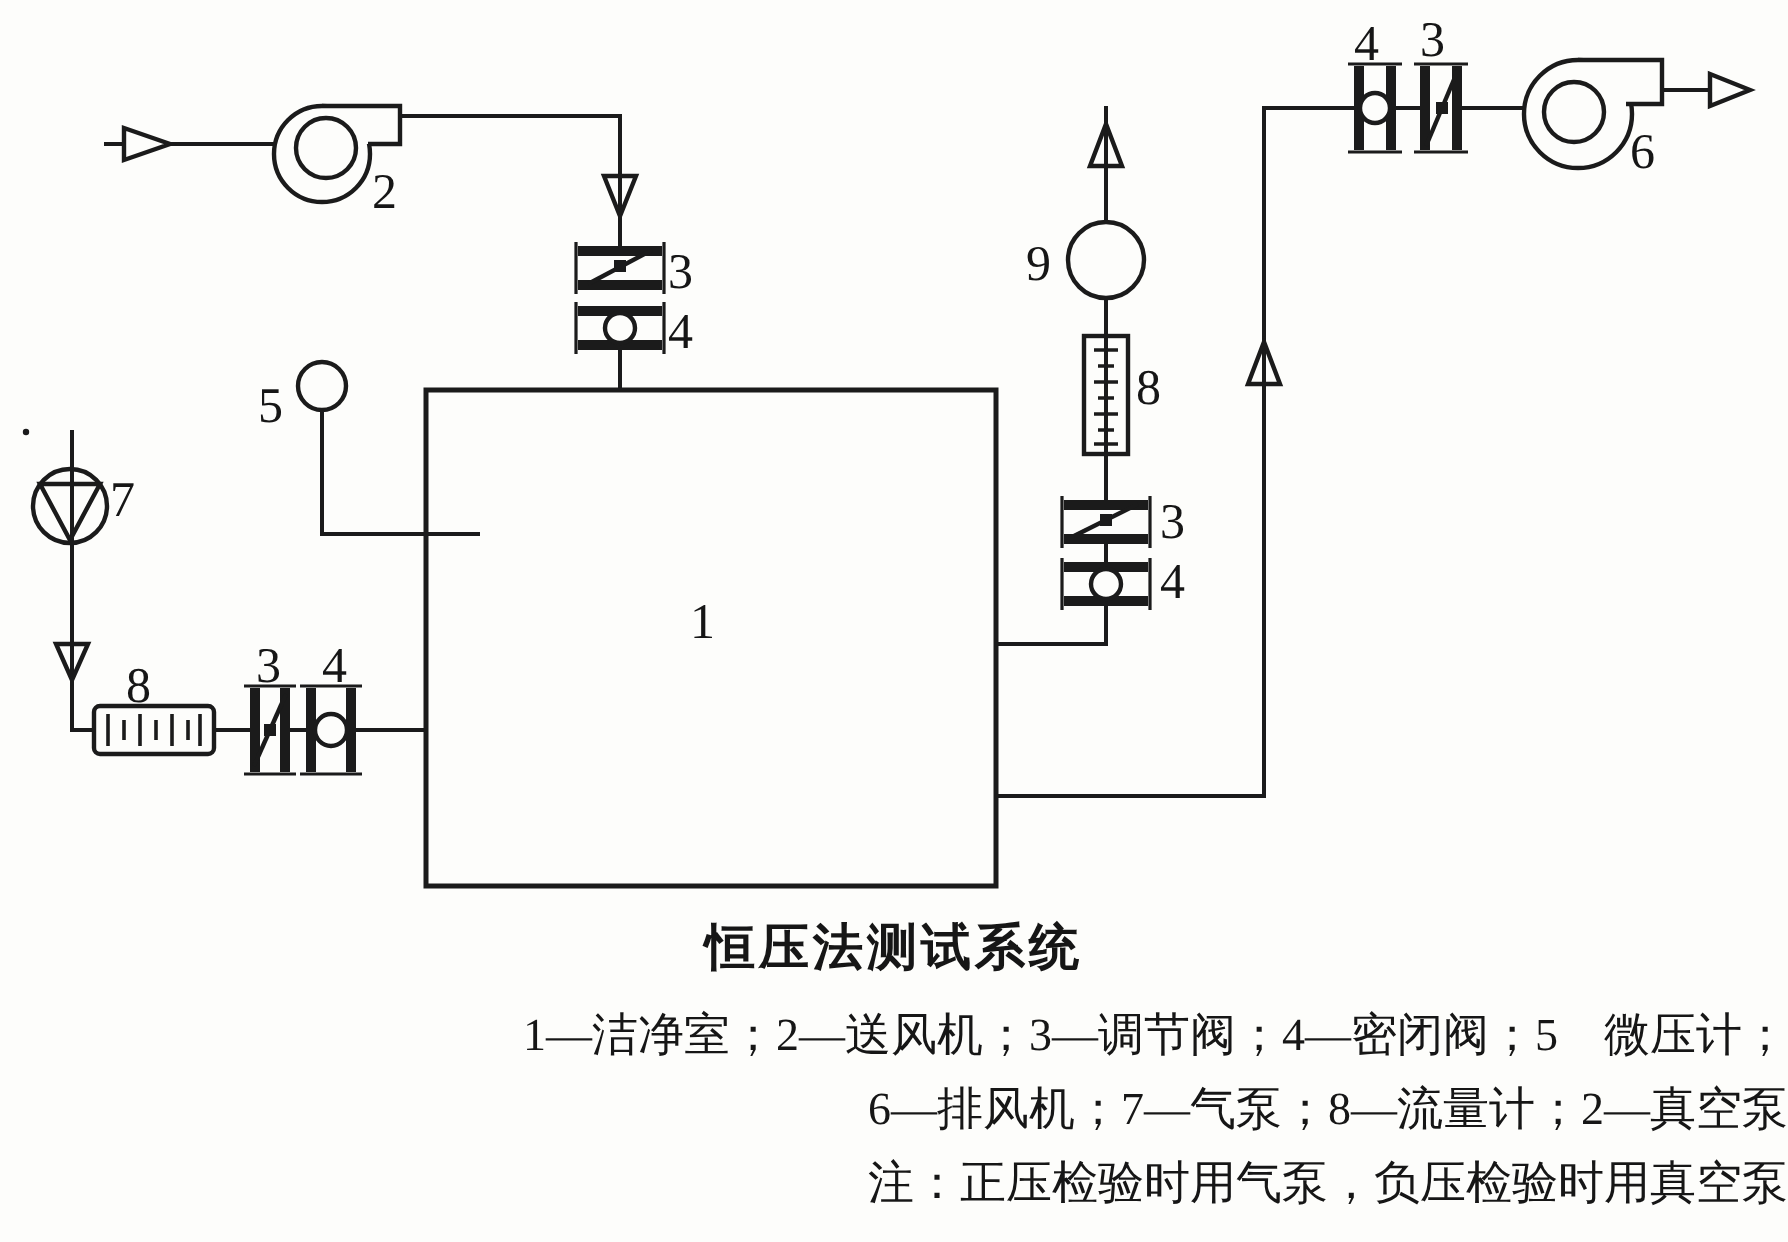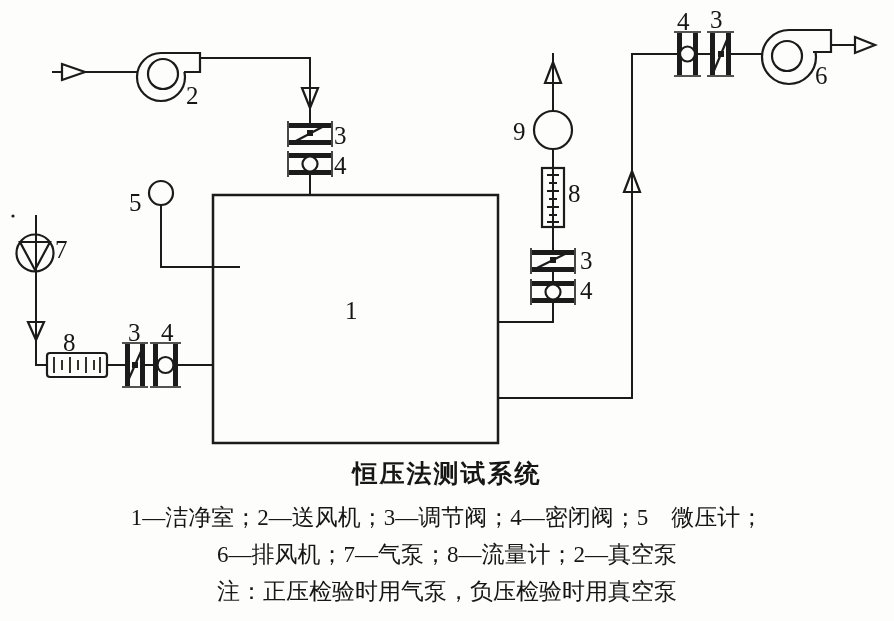--- a/index.html
+++ b/index.html
@@ -20,21 +20,21 @@
   .cap{stroke:#1b1b1b;stroke-width:1.6;fill:none;}
   .tick{stroke:#1b1b1b;stroke-width:1.8;fill:none;}
   .lbl{font-family:"Liberation Serif", serif;font-size:25px;fill:#161616;}
   .caption{position:absolute;left:0;top:448px;width:894px;text-align:center;}
   .fig-title{
     margin-top:9px;
     font-family:Liberation Mono, monospace;
     font-weight:bold;font-size:25px;letter-spacing:2px;
   }
   .legend-line{font-size:23px;line-height:37px;}
-  .legend-block{margin-top:9px;}
+  .legend-block{margin-top:9px;text-align:right;}
   .note-line{font-size:23px;line-height:37px;}
 </style>
 </head>
 <body>
 
 <div class="page">
 
   <svg width="894" height="448" viewBox="0 0 894 448" xmlns="http://www.w3.org/2000/svg">
 
     <g>

